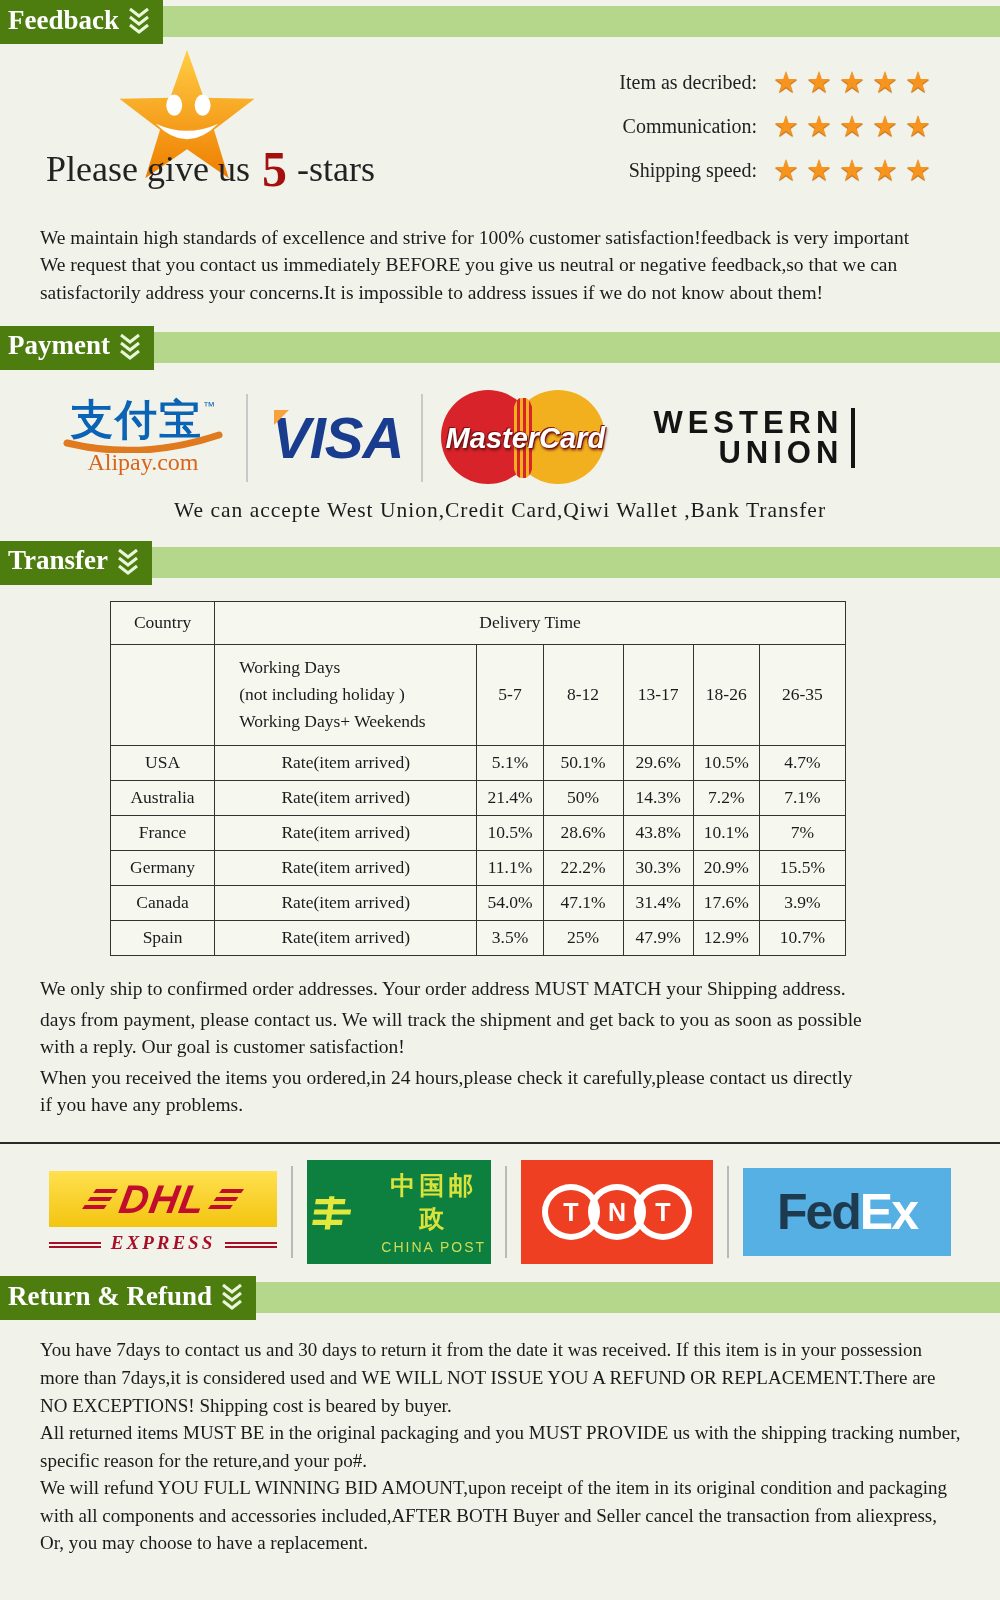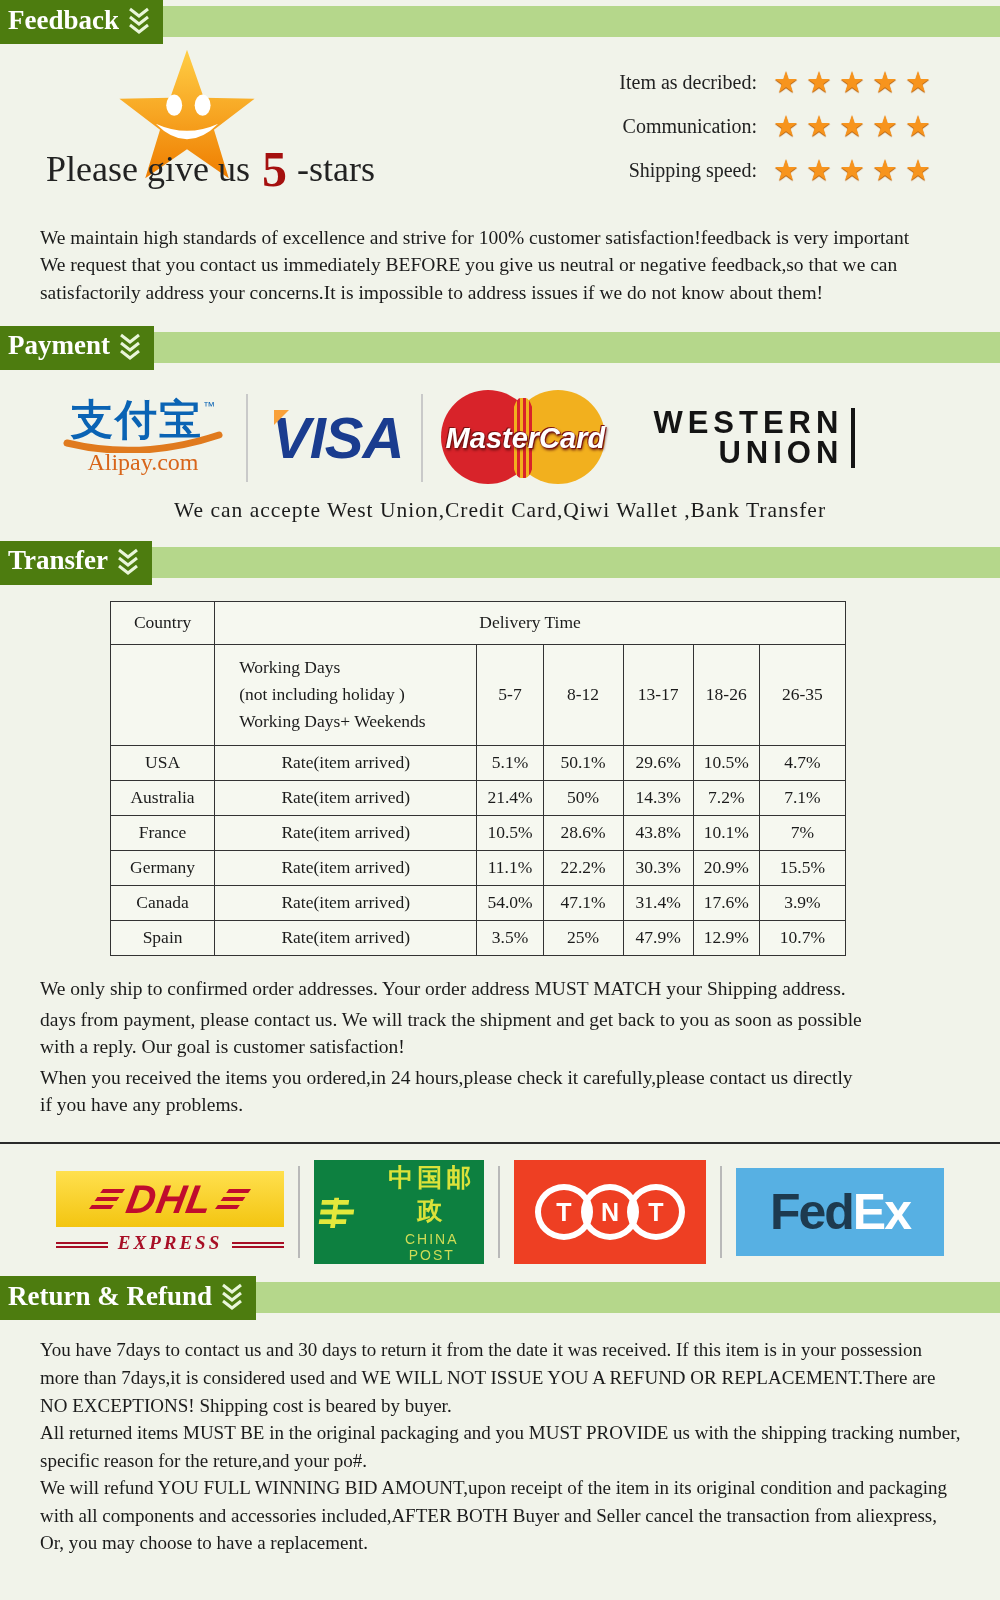--- a/index.html
+++ b/index.html
@@ -63,21 +63,21 @@
   
   .carriers { border-top:2px solid #2a2a2a; margin-top:24px; padding:16px 0 12px; display:flex; align-items:center; justify-content:center; }
   .carrier-divider { width:2px; height:92px; background:#b9b9b9; margin:0 14px; }
   .dhl { width:228px; text-align:center; }
   .dhl-box { background:linear-gradient(#ffe04e,#f3c511); height:56px; display:flex; align-items:center; justify-content:center; gap:9px; }
   .dhl-text { color:#c00c2d; font-family:"Liberation Sans",sans-serif; font-style:italic; font-weight:900; font-size:40px; letter-spacing:1px; transform:skewX(-10deg); line-height:1; }
   .dhl-dash { width:22px; height:4px; background:#c00c2d; box-shadow:0 -8px 0 #c00c2d,0 8px 0 #c00c2d; transform:skewX(-35deg); }
   .dhl-express-row { display:flex; align-items:center; justify-content:center; gap:10px; margin-top:5px; }
   .dhl-line { width:56px; height:2px; background:#a80f26; box-shadow:0 4px 0 #a80f26; }
   .dhl-express { color:#a80f26; font-style:italic; font-weight:bold; font-size:19px; letter-spacing:3px; }
-  .cp-box { width:170px; height:104px; background:#0d8040; display:flex; align-items:center; justify-content:center; gap:24px; }
+  .cp-box { width:184px; height:104px; background:#0d8040; display:flex; align-items:center; justify-content:center; gap:24px; }
   .cp-texts { text-align:center; }
   .cp-cn { font-size:25px; font-weight:bold; color:#dbe23a; letter-spacing:4px; font-family:"Liberation Sans",sans-serif; }
   .cp-en { font-size:14px; color:#cfdc56; letter-spacing:2px; margin-top:4px; font-family:"Liberation Sans",sans-serif; }
   .tnt-box { width:192px; height:104px; background:#ee3f23; display:flex; align-items:center; justify-content:center; }
   .tnt-ring { width:46px; height:44px; border:6px solid #fff; border-radius:50%; display:flex; align-items:center; justify-content:center;
     color:#fff; font-family:"Liberation Sans",sans-serif; font-weight:900; font-size:25px; }
   .tnt-ring + .tnt-ring { margin-left:-12px; }
   .fedex-box { width:208px; height:88px; background:#57b0e3; display:flex; align-items:center; justify-content:center;
     font-family:"Liberation Sans",sans-serif; font-weight:900; font-size:50px; letter-spacing:-2px; }
   .fedex-fed { color:#1d3a4f; } .fedex-ex { color:#fff; }

